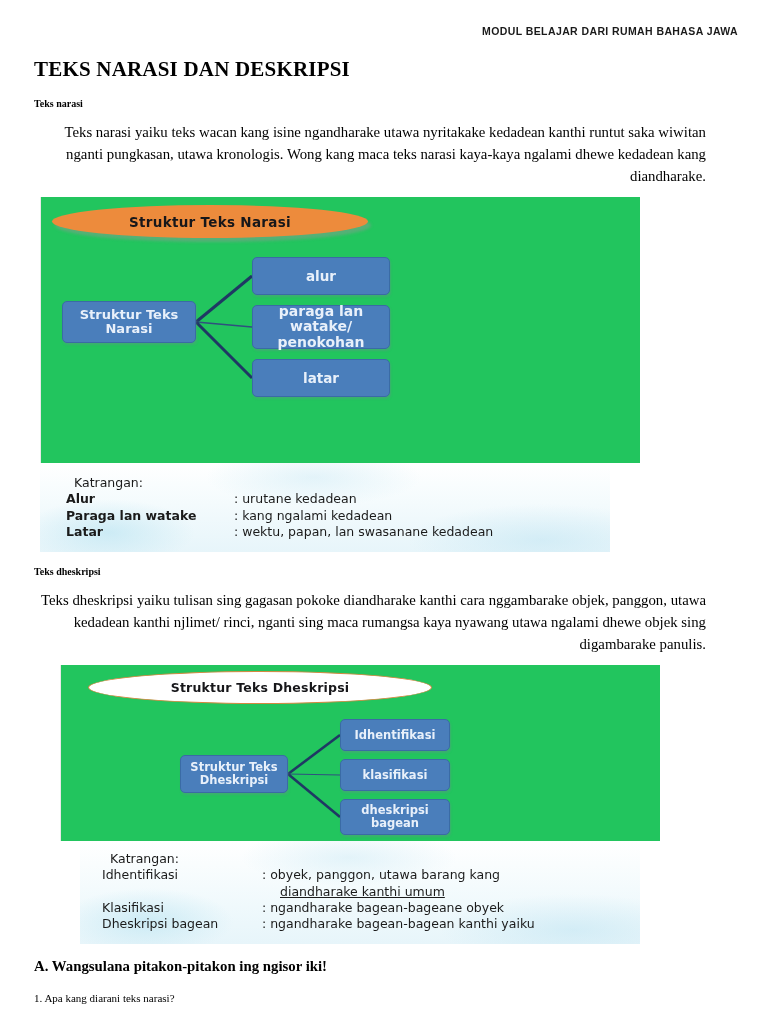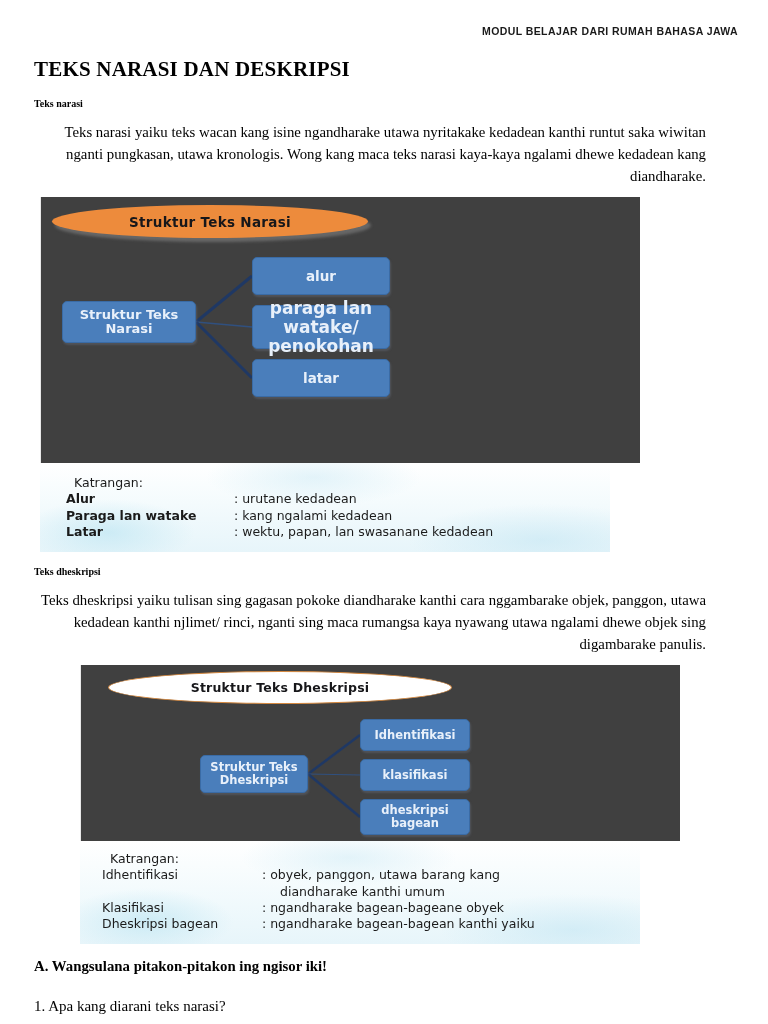--- a/index.html
+++ b/index.html
@@ -53,21 +53,21 @@
     max-width: 672px;
   }
 
   
   .figure {
     position: relative;
     margin: 6px 0 4px 0;
   }
   .fig-canvas {
     position: relative;
-    background: #404040;
+    background: #22c55e;
   }
   .fig1 { height: 266px; width: 600px; margin-left: 6px; }
 
   .edge-line {
     position: absolute;
     left: 0;
     top: 0;
     bottom: 0;
     width: 1px;
     background: #e9e9e9;
@@ -132,21 +132,21 @@
     justify-content: center;
     text-align: center;
     line-height: 1.12;
     box-sizing: border-box;
     box-shadow: 1px 2px 2px rgba(120,130,150,0.30);
   }
 
   
   .n1-root { left: 22px;  top: 104px; width: 134px; height: 42px; font-size: 13px; }
   .n1-a    { left: 212px; top: 60px;  width: 138px; height: 38px; font-size: 13.5px; }
-  .n1-b    { left: 212px; top: 108px; width: 138px; height: 44px; font-size: 17px; }
+  .n1-b    { left: 212px; top: 108px; width: 138px; height: 44px; font-size: 14px; }
   .n1-c    { left: 212px; top: 162px; width: 138px; height: 38px; font-size: 13.5px; }
 
   .conn { position: absolute; pointer-events: none; left: 0; top: 0; }
 
   
   .legend {
     position: relative;
     background:
       radial-gradient(120px 46px at 12% 78%, rgba(178,225,240,0.55), rgba(178,225,240,0) 72%),
       radial-gradient(150px 40px at 48% 16%, rgba(190,228,242,0.40), rgba(190,228,242,0) 72%),
@@ -166,37 +166,37 @@
     font-size: 12.5px;
     line-height: 1.3;
   }
   .legend-row .lbl { width: 168px; flex: 0 0 168px; font-weight: bold; }
   .legend-row .val { flex: 1 1 auto; }
   .legend-sub { font-size: 12.5px; line-height: 1.3; padding-left: 180px; }
 
   .legend1 { width: 570px; margin-left: 6px; padding: 12px 10px 12px 26px; }
   .legend2 { width: 560px; margin-left: 46px; padding: 10px 10px 12px 22px; }
   .legend2 .legend-row .lbl { width: 160px; flex: 0 0 160px; font-weight: normal; }
-  .legend2 .legend-sub { padding-left: 178px; }
-
-  
-  .fig2 { height: 176px; width: 600px; margin-left: 46px; }
+  .legend2 .legend-sub { padding-left: 178px; text-decoration: underline; }
+
+  
+  .fig2 { height: 176px; width: 600px; margin-left: 26px; }
   .n2-root { left: 120px; top: 90px;  width: 108px; height: 38px; font-size: 11.5px; }
   .n2-a    { left: 280px; top: 54px;  width: 110px; height: 32px; font-size: 11.5px; }
   .n2-b    { left: 280px; top: 94px;  width: 110px; height: 32px; font-size: 11.5px; }
   .n2-c    { left: 280px; top: 134px; width: 110px; height: 36px; font-size: 11.5px; }
 
   
   .q-head {
     font-size: 14.8px;
     font-weight: bold;
-    margin: 14px 0 22px 0;
+    margin: 14px 0 16px 0;
   }
   .q-item {
-    font-size: 15px;
+    font-size: 11px;
     margin: 0 0 17px 0;
     line-height: 1.3;
   }
 </style>
 </head>
 <body>
 
 <div class="page">
 
   <div class="running-head">MODUL BELAJAR DARI RUMAH BAHASA JAWA</div>

